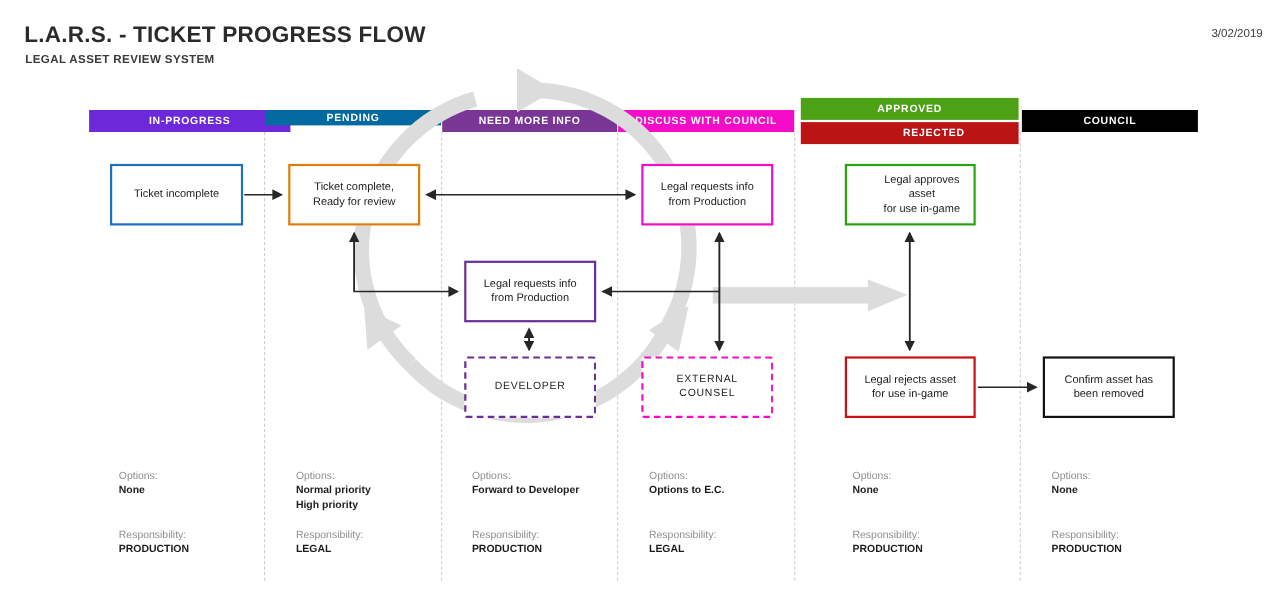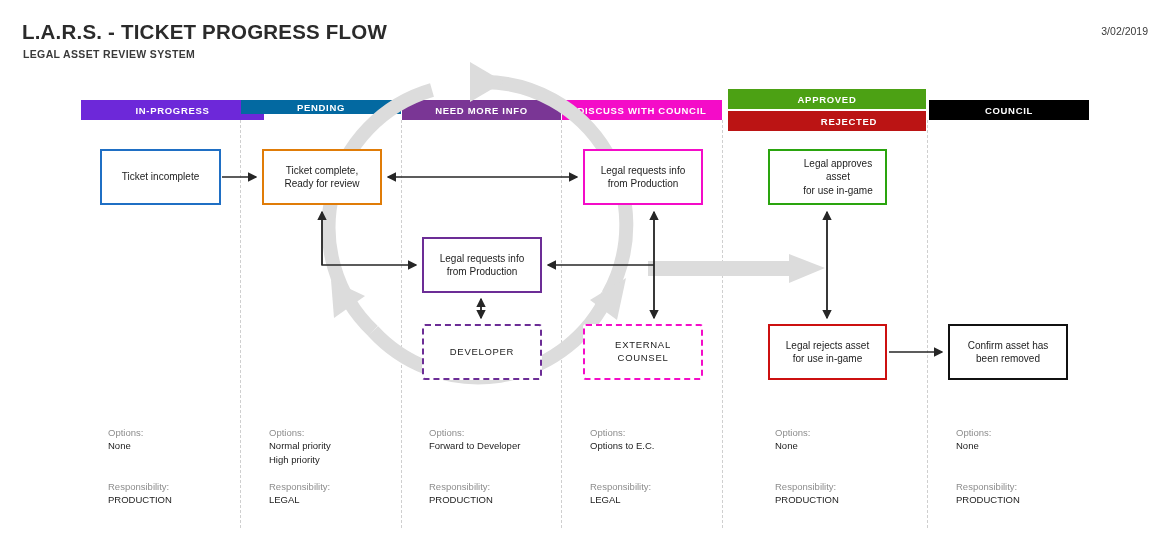--- a/index.html
+++ b/index.html
@@ -48,21 +48,21 @@
     text-align: center; font-size: 10px; line-height: 1.32;
     color: #1c1c1c; padding: 4px 6px; z-index: 5;
   }
   .node.solid { border-style: solid; border-width: 2px; }
   .node.dashed { border-style: dashed; border-width: 2.5px; border-radius: 3px; }
   .node.caps { letter-spacing: .7px; font-size: 9.5px; }
 
   
   .note { position: absolute; font-size: 9.5px; line-height: 1.4; }
   .note .lbl { color: #8d8d8d; font-weight: 400; }
-  .note .val { color: #1c1c1c; font-weight: 400; }
+  .note .val { color: #1c1c1c; font-weight: 700; }
 
   
   svg.layer { position: absolute; left: 0; top: 0; width: 1170px; height: 560px; }
   svg.ring  { z-index: 1; }
   svg.arrows{ z-index: 4; }
 </style>
 </head>
 <body>
 
 <div id="root">

